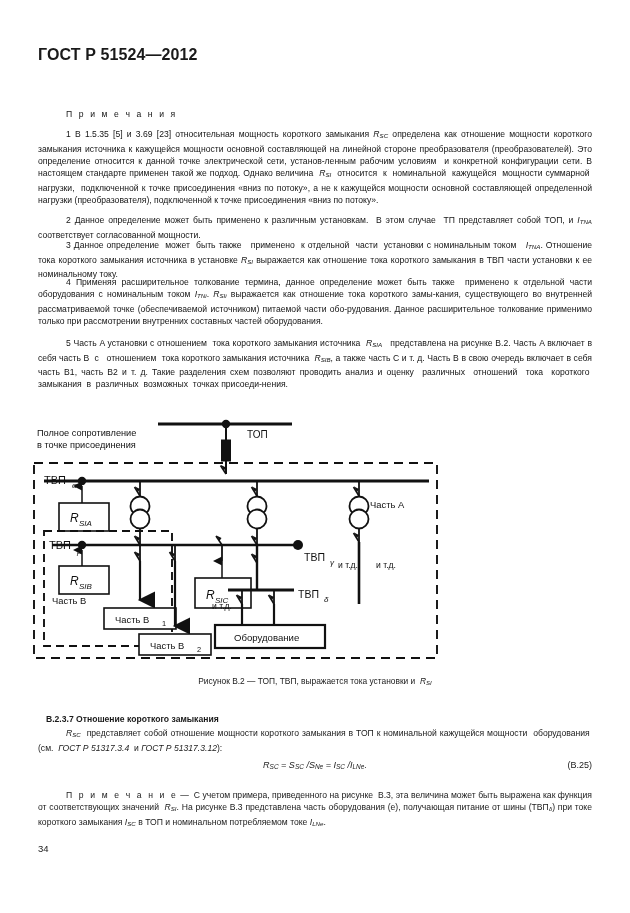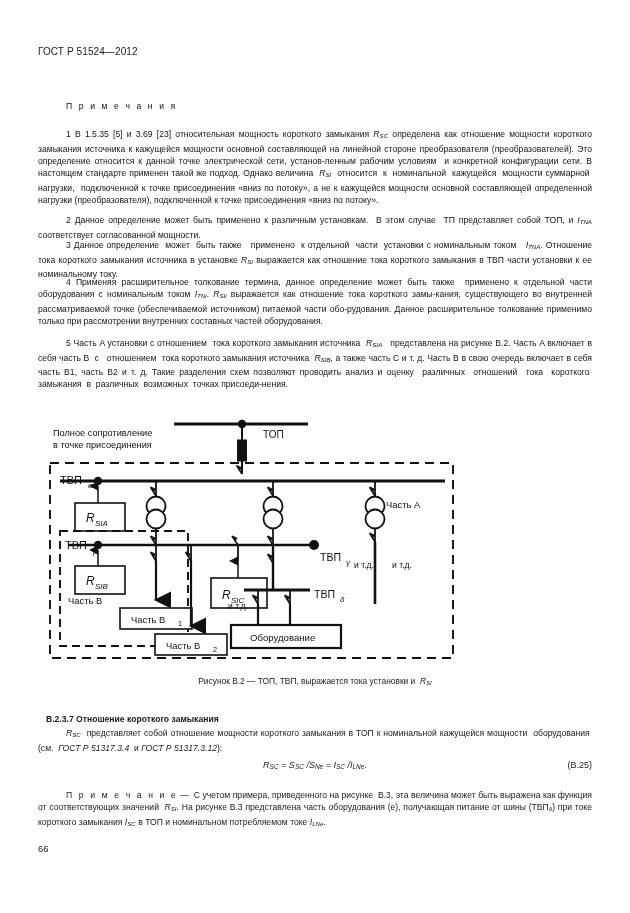--- a/index.html
+++ b/index.html
@@ -18,22 +18,22 @@
   .page {
     position: absolute;
     left: 0; top: 0;
     width: 630px;
     height: 913px;
   }
   .std-header {
     position: absolute;
     left: 38px;
     top: 46px;
-    font-size: 10px;
-    font-weight: normal;
+    font-size: 16px;
+    font-weight: bold;
     letter-spacing: 0.1px;
   }
   .body-col {
     position: absolute;
     left: 38px;
     width: 554px;
     font-size: 8.6px;
     line-height: 12.2px;
     text-align: justify;
     color: #141414;
@@ -47,21 +47,21 @@
     vertical-align: -0.22em;
     font-style: italic;
   }
   .spaced {
     letter-spacing: 2.1px;
   }
 
   
   .figure-wrap {
     position: absolute;
-    left: 38px;
+    left: 22px;
     top: 418px;
     width: 554px;
     height: 250px;
   }
   .fig-caption {
     position: absolute;
     left: 38px;
     top: 676px;
     width: 554px;
     text-align: center;
@@ -121,21 +121,21 @@
   svg.diagram { display:block; }
 </style>
 </head>
 <body>
 
 <div class="page">
 
   <div class="std-header">ГОСТ Р 51524—2012</div>
 
 
-  <div class="body-col" style="top:100px;">
+  <div class="body-col" style="top:108px;">
     <p class="ind-note spaced">П р и м е ч а н и я</p>
   </div>
 
   <div class="body-col" style="top:128px;">
     <p class="ind">1 В 1.5.35 [5] и 3.69 [23] относительная мощность короткого замыкания <i>R</i><sub>SC</sub> определена как отношение мощности короткого замыкания источника к кажущейся мощности основной составляющей на линейной стороне преобразователя (преобразователей). Это определение относится к данной точке электрической сети, установ-ленным рабочим условиям&nbsp; и конкретной конфигурации сети. В настоящем стандарте применен такой же подход. Однако величина&nbsp; <i>R</i><sub>SI</sub> &nbsp;относится&nbsp; к&nbsp; номинальной&nbsp; кажущейся&nbsp; мощности суммарной&nbsp; нагрузки,&nbsp; подключенной к точке присоединения «вниз по потоку», а не к кажущейся мощности основной составляющей определенной нагрузки (преобразователя), подключенной к точке присоединения «вниз по потоку».</p>
   </div>
 
   <div class="body-col" style="top:214px;">
     <p class="ind">2 Данное определение может быть применено к различным установкам.&nbsp; В этом случае&nbsp; ТП представляет собой ТОП, и <i>I</i><sub>TNA</sub> соответствует согласованной мощности.</p>
   </div>
@@ -322,15 +322,15 @@
     <div class="formula-center">
       <i>R</i><sub>SC</sub> = <i>S</i><sub>SC</sub> /<i>S</i><sub>Ne</sub> = <i>I</i><sub>SC</sub> /<i>I</i><sub>LNe</sub>.
     </div>
     <div class="formula-num">(B.25)</div>
   </div>
 
   <div class="note-block">
     <p class="ind"><span class="spaced">П р и м е ч а н и е</span> —&nbsp; С учетом примера, приведенного на рисунке&nbsp; B.3, эта величина может быть выражена как функция от соответствующих значений&nbsp; <i>R</i><sub>SI</sub>. На рисунке B.3 представлена часть оборудования (е), получающая питание от шины (ТВП<sub>δ</sub>) при токе короткого замыкания <i>I</i><sub>SC</sub> в ТОП и номинальном потребляемом токе <i>I</i><sub>LNe</sub>.</p>
   </div>
 
-  <div class="page-num">66</div>
+  <div class="page-num">34</div>
 
 </div>
 
 </body></html>

